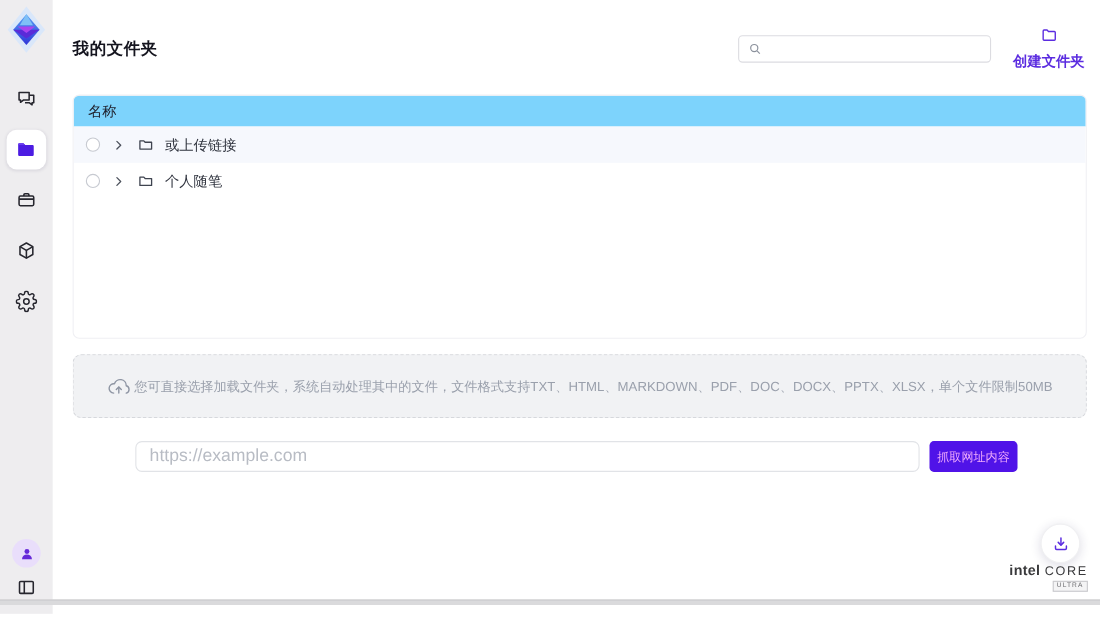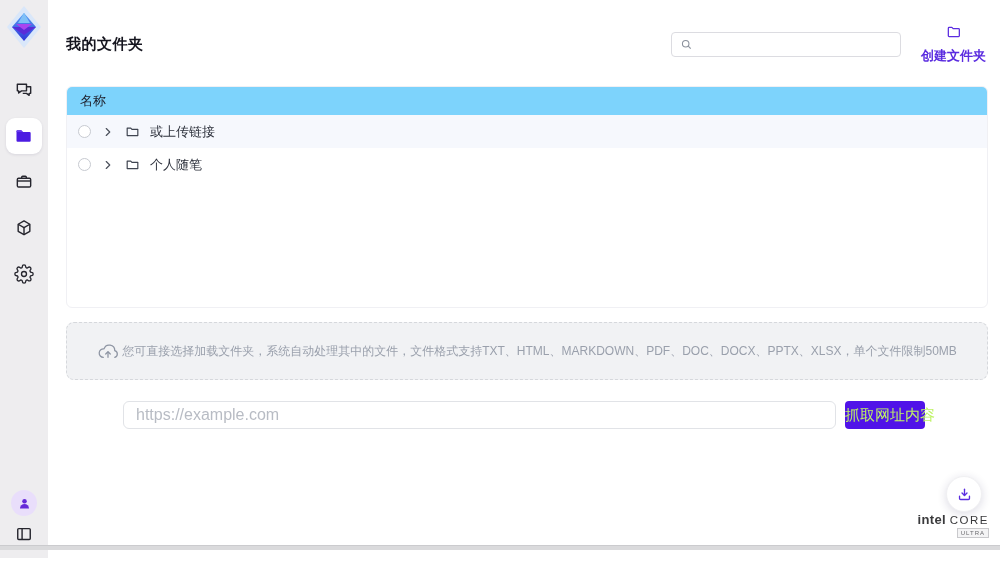--- a/index.html
+++ b/index.html
@@ -80,22 +80,22 @@
 
   .or-link { text-align:center; margin-top:27px; font-size:12px; color:#8d93a0; }
 
   .url-row { margin:21px auto 0; width:802px; display:flex; gap:9px; }
   .url-input {
     flex:1; height:28px; border:1px solid #e1e3e7; border-radius:6px; padding:0 12px;
     font-size:16px; color:#333; outline:none;
   }
   .url-input::placeholder { color:#b8bcc4; }
   .fetch-btn {
-    width:80px; height:28px; background:#5013e8; color:#bef264; border:none; border-radius:4px;
-    font-size:15px; cursor:pointer; font-family:Liberation Sans, sans-serif; white-space:nowrap;
+    width:80px; height:28px; background:#5013e8; color:#f0abfc; border:none; border-radius:4px;
+    font-size:11px; cursor:pointer; font-family:Liberation Sans, sans-serif; white-space:nowrap;
   }
 
   
   .fab {
     position:absolute; right:18px; bottom:38px; width:36px; height:36px; border-radius:50%;
     background:#fff; border:1px solid #f0f0f2; box-shadow:0 2px 10px rgba(40,30,90,.16);
     display:flex; align-items:center; justify-content:center; cursor:pointer; color:#5b2ce0;
   }
   .fab svg { width:17px; height:17px; }
   .intel {

